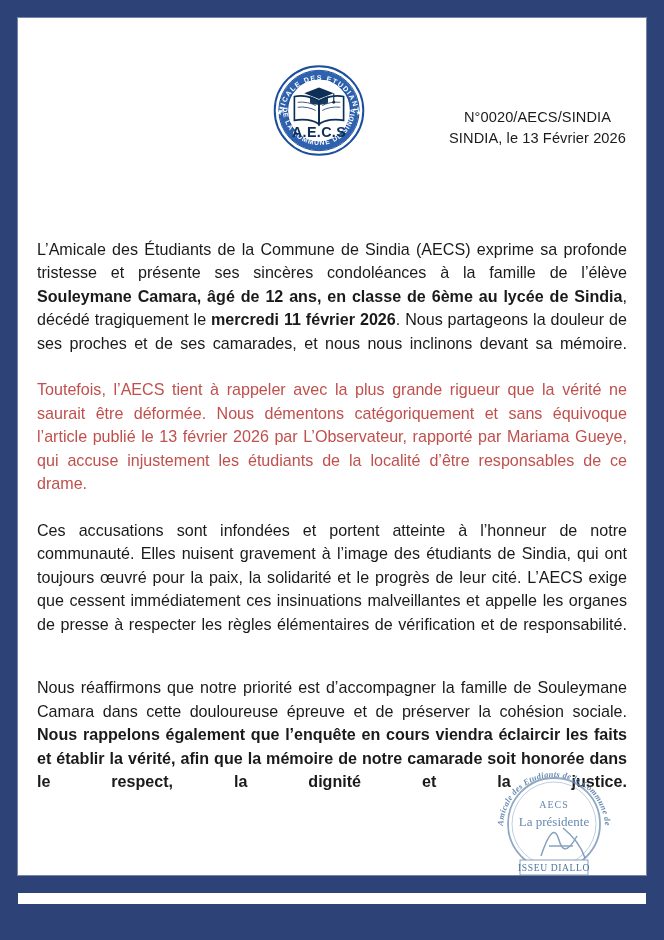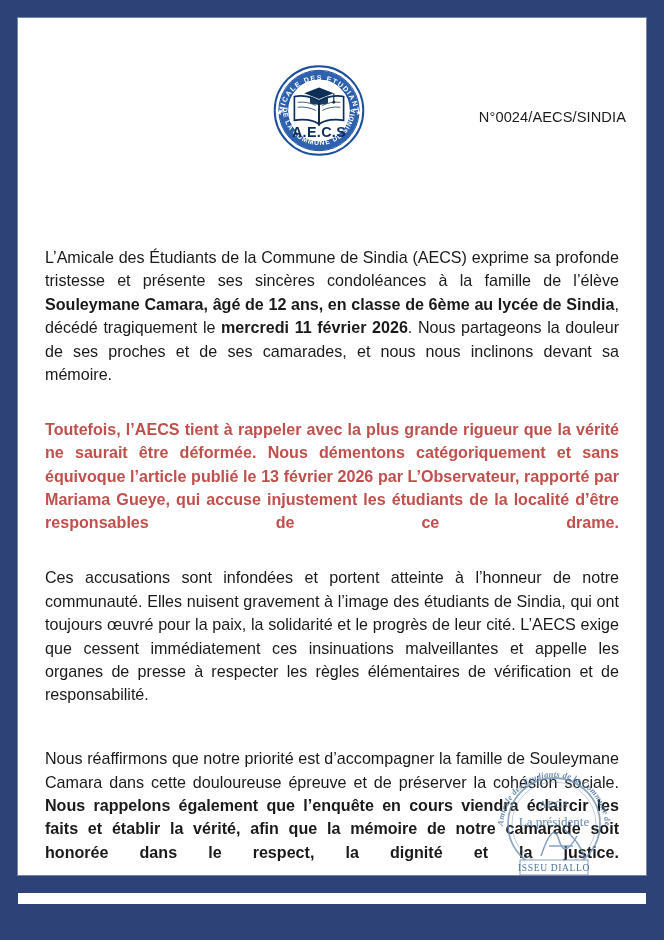--- a/index.html
+++ b/index.html
@@ -91,28 +91,28 @@
     left: 19px;
     right: 19px;
     top: 220px;
     color: #1a1a1a;
     font-size: 16.1px;
     line-height: 1.455;
     text-align: justify;
     text-justify: inter-word;
   }
 
-  .body-text p { margin: 8px; }
+  .body-text p { margin: 0; }
   .body-text p.spaced { margin-top: 17px; }
 
   .body-text b { font-weight: bold; }
 
   .para-red {
     color: #c0504d;
-    font-weight: bold;
+    font-weight: normal;
   }
 
   
   .body-text p::after {
     content: "";
     display: inline-block;
     width: 100%;
   }
 
   
@@ -179,21 +179,22 @@
             <path d="M 53 46.5 L 53 54 C 53 58, 75 58, 75 54 L 75 46.5 L 64 51 Z" opacity="0.95"></path>
             <path d="M 82 43 L 82 53" stroke="#0d2f57" stroke-width="1.4" fill="none"></path>
             <circle cx="82" cy="54" r="1.8"></circle>
           </g>
 
           <text x="64" y="96" text-anchor="middle" font-family="'Liberation Sans', sans-serif" font-size="17.5" font-weight="bold" fill="#0d2f57" letter-spacing="0.4">A.E.C.S</text>
         </svg>
       </div>
 
       <div class="ref-block">
-        <div>N°0024/AECS/SINDIA</div>
+        <div>N°0020/AECS/SINDIA</div>
+        <div>SINDIA, le 13 Février 2026</div>
       </div>
     </div>
 
 
     <div class="body-text" id="body-text">
         <p><span>L’Amicale des Étudiants de la Commune de Sindia (AECS) exprime sa profonde tristesse et présente ses sincères condoléances à la famille de l’élève </span><b>Souleymane Camara, âgé de 12 ans, en classe de 6ème au lycée de Sindia</b><span>, décédé tragiquement le </span><b>mercredi 11 février 2026</b><span>. Nous partageons la douleur de ses proches et de ses camarades, et nous nous inclinons devant sa mémoire.</span></p>
         <p class="para-red"><span>Toutefois, l’AECS tient à rappeler avec la plus grande rigueur que la vérité ne saurait être déformée. Nous démentons catégoriquement et sans équivoque l’article publié le 13 février 2026 par L’Observateur, rapporté par Mariama Gueye, qui accuse injustement les étudiants de la localité d’être responsables de ce drame.</span></p>
         <p><span>Ces accusations sont infondées et portent atteinte à l’honneur de notre communauté. Elles nuisent gravement à l’image des étudiants de Sindia, qui ont toujours œuvré pour la paix, la solidarité et le progrès de leur cité. L’AECS exige que cessent immédiatement ces insinuations malveillantes et appelle les organes de presse à respecter les règles élémentaires de vérification et de responsabilité.</span></p>
         <p class="spaced"><span>Nous réaffirmons que notre priorité est d’accompagner la famille de Souleymane Camara dans cette douloureuse épreuve et de préserver la cohésion sociale. </span><b>Nous rappelons également que l’enquête en cours viendra éclaircir les faits et établir la vérité, afin que la mémoire de notre camarade soit honorée dans le respect, la dignité et la justice.</b></p>
       </div>

